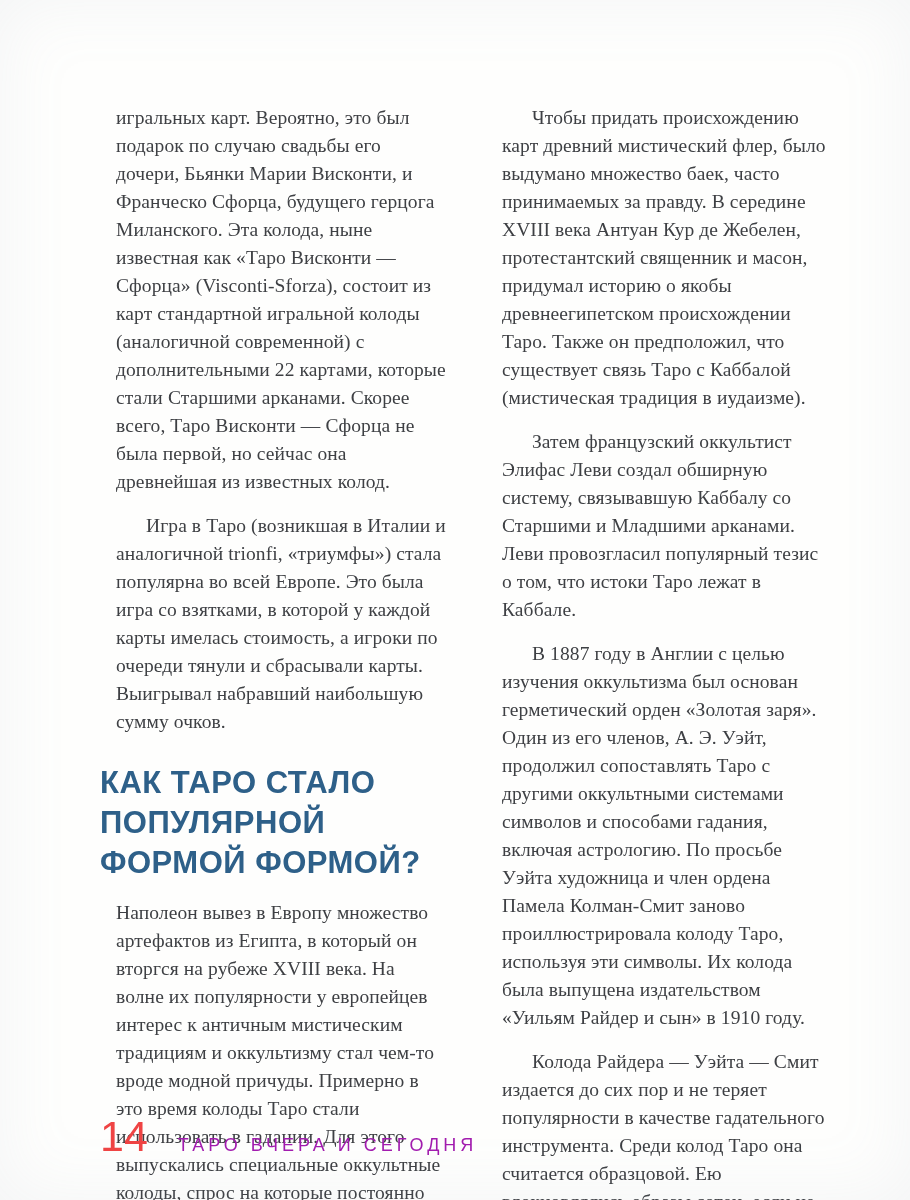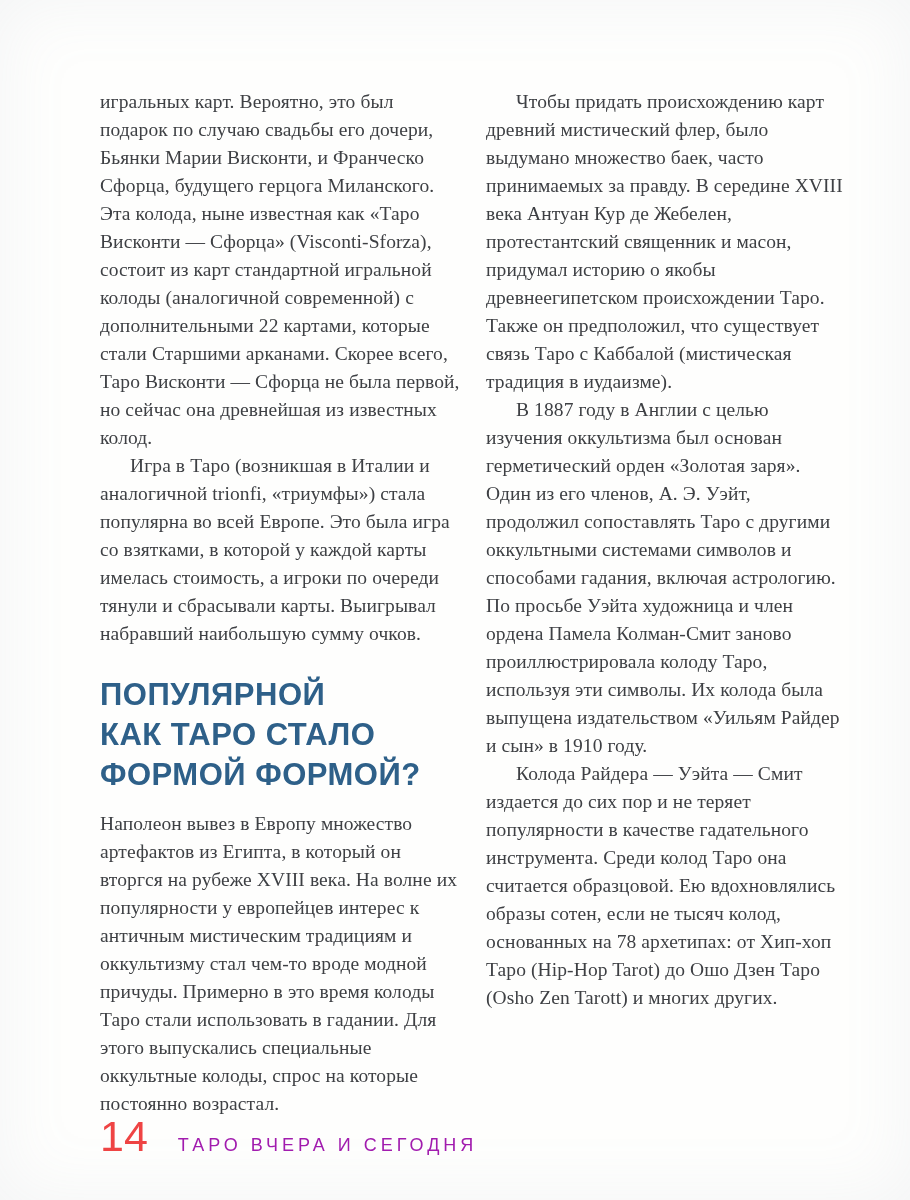--- a/index.html
+++ b/index.html
@@ -33,21 +33,21 @@
   }
   .col {
     flex: 1 1 0;
     font-family: "Liberation Serif", serif;
     font-size: 19.5px;
     line-height: 28px;
     color: #3e4044;
     text-align: left;
     letter-spacing: 0.1px;
   }
-  .col p { margin: 0; }
+  .col p { margin: 16px; }
   .indent { text-indent: 30px; }
   .section-heading {
     font-family: "Liberation Sans", sans-serif;
     font-weight: 700;
     color: #2e6089;
     font-size: 31px;
     line-height: 40px;
     letter-spacing: 0.5px;
     margin: 27px 0 15px 0;
   }
@@ -78,29 +78,30 @@
 <body>
 
 <div class="page">
 
   <div class="content">
 
     <div class="col">
       <p>игральных карт. Вероятно, это был подарок по случаю свадьбы его дочери, Бьянки Марии Висконти, и Франческо Сфорца, будущего герцога Миланского. Эта колода, ныне известная как «Таро Висконти — Сфорца» (Visconti-Sforza), состоит из карт стандартной игральной колоды (аналогичной современной) с дополнительными 22 картами, которые стали Старшими арканами. Скорее всего, Таро Висконти — Сфорца не была первой, но сейчас она древнейшая из известных колод.</p>
       <p class="indent">Игра в Таро (возникшая в Италии и аналогичной trionfi, «триумфы») стала популярна во всей Европе. Это была игра со взятками, в которой у каждой карты имелась стоимость, а игроки по очереди тянули и сбрасывали карты. Выигрывал набравший наибольшую сумму очков.</p>
       <h2 class="section-heading">
+        <span>КАК ТАРО СТАЛО</span>
         <span>ПОПУЛЯРНОЙ</span>
-        <span>КАК ТАРО СТАЛО</span>
         <span>ФОРМОЙ ФОРМОЙ?</span>
       </h2>
       <p>Наполеон вывез в Европу множество артефактов из Египта, в который он вторгся на рубеже XVIII века. На волне их популярности у европейцев интерес к античным мистическим традициям и оккультизму стал чем-то вроде модной причуды. Примерно в это время колоды Таро стали использовать в гадании. Для этого выпускались специальные оккультные колоды, спрос на которые постоянно возрастал.</p>
     </div>
 
     <div class="col">
       <p class="indent">Чтобы придать происхождению карт древний мистический флер, было выдумано множество баек, часто принимаемых за правду. В середине XVIII века Антуан Кур де Жебелен, протестантский священник и масон, придумал историю о якобы древнеегипетском происхождении Таро. Также он предположил, что существует связь Таро с Каббалой (мистическая традиция в иудаизме).</p>
+      <p class="indent">Затем французский оккультист Элифас Леви создал обширную систему, связывавшую Каббалу со Старшими и Младшими арканами. Леви провозгласил популярный тезис о том, что истоки Таро лежат в Каббале.</p>
       <p class="indent">В 1887 году в Англии с целью изучения оккультизма был основан герметический орден «Золотая заря». Один из его членов, А. Э. Уэйт, продолжил сопоставлять Таро с другими оккультными системами символов и способами гадания, включая астрологию. По просьбе Уэйта художница и член ордена Памела Колман-Смит заново проиллюстрировала колоду Таро, используя эти символы. Их колода была выпущена издательством «Уильям Райдер и сын» в 1910 году.</p>
       <p class="indent">Колода Райдера — Уэйта — Смит издается до сих пор и не теряет популярности в качестве гадательного инструмента. Среди колод Таро она считается образцовой. Ею вдохновлялись образы сотен, если не тысяч колод, основанных на 78 архетипах: от Хип-хоп Таро (Hip-Hop Tarot) до Ошо Дзен Таро (Osho Zen Tarott) и многих других.</p>
     </div>
 
   </div>
 
   <div class="footer">
     <span class="page-num">14</span>
     <span class="footer-title">ТАРО ВЧЕРА И СЕГОДНЯ</span>
   </div>

